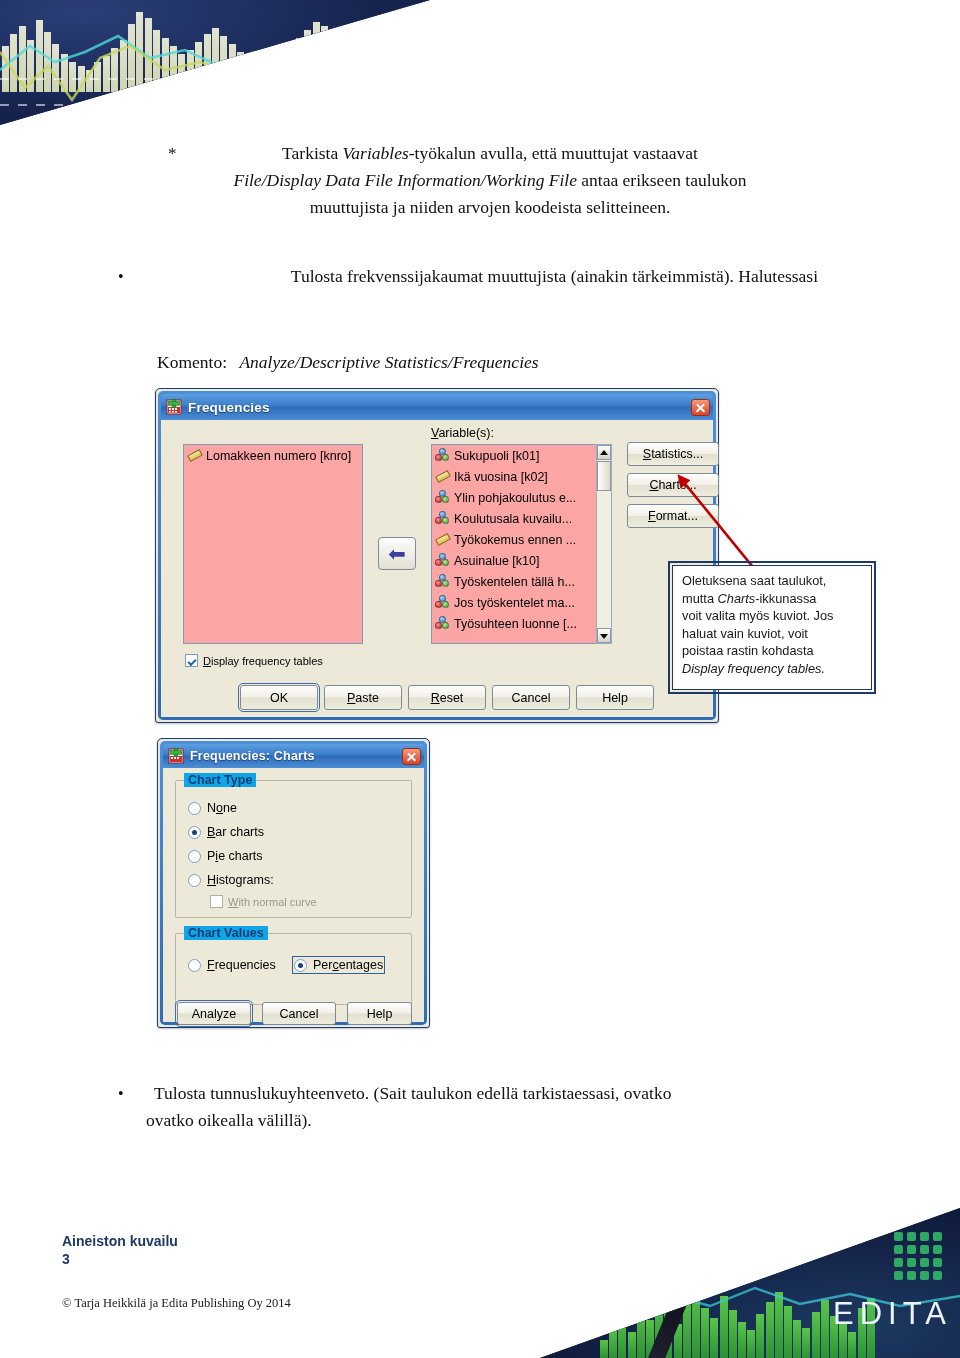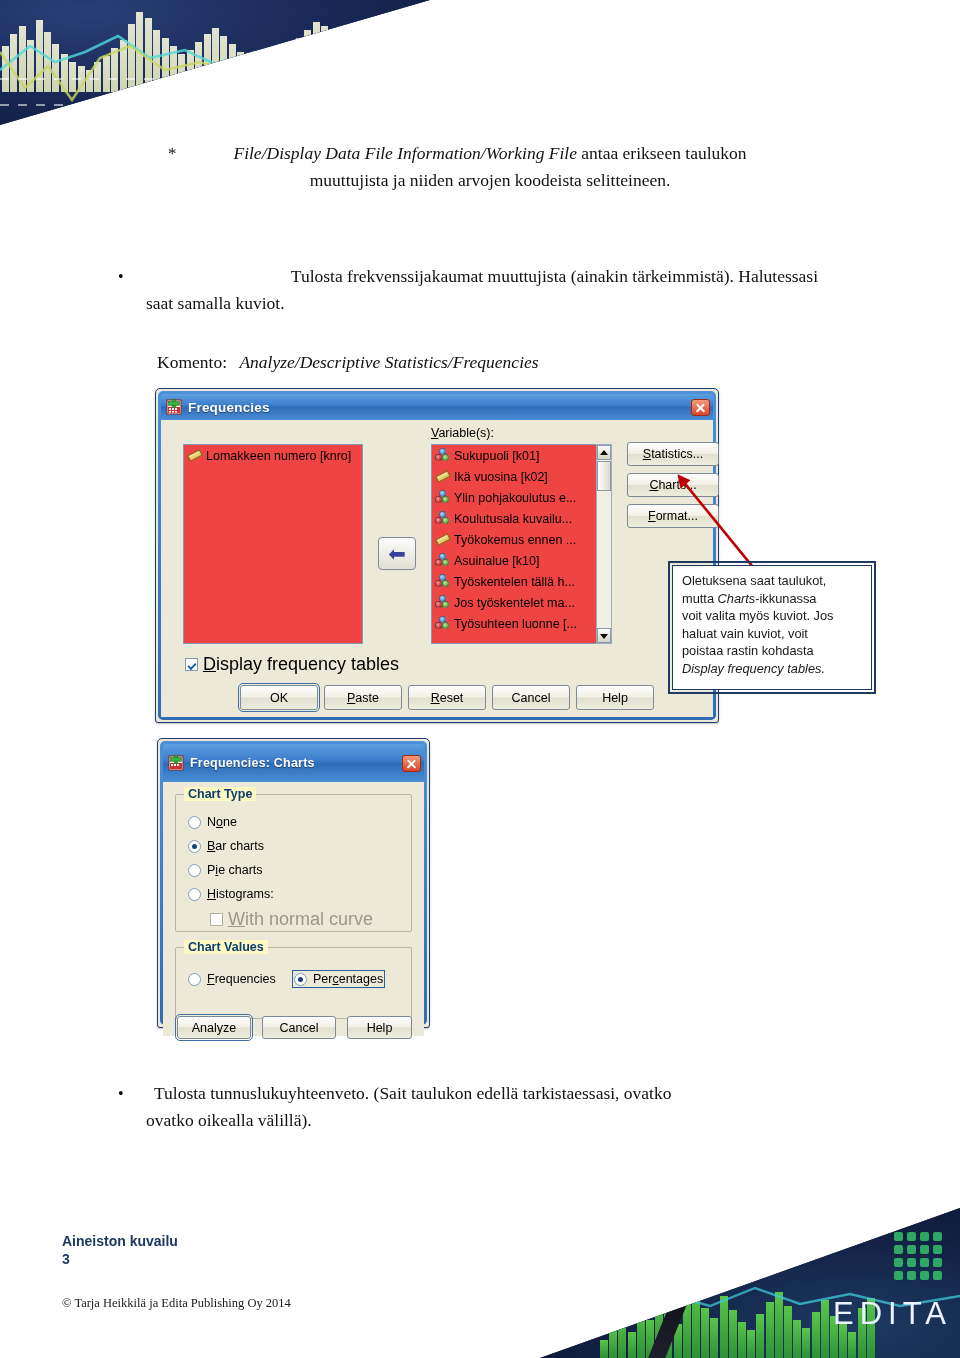--- a/index.html
+++ b/index.html
@@ -82,21 +82,21 @@
   .closebtn::before,.closebtn::after{
     content:""; position:absolute; left:3px; top:7px; width:11px; height:2.4px;
     background:#fff; border-radius:1px;
   }
   .closebtn::before{ transform:rotate(45deg); }
   .closebtn::after{ transform:rotate(-45deg); }
 
   .dlg-body{ background:#ece9d8; padding:8px; position:relative; }
 
   .listbox{
-    background:#ef4444; border:1px solid #7f9db9; position:absolute;
+    background:#fca5a5; border:1px solid #7f9db9; position:absolute;
     overflow:hidden;
   }
   .var-row{ display:flex; align-items:center; height:21px; padding-left:3px; font-size:12.5px; color:#000; white-space:nowrap; }
   .var-row .vlbl{ margin-left:4px; }
 
   
   .ico-ruler{ width:15px; height:15px; position:relative; flex:0 0 auto; }
   .ico-ruler i{
     position:absolute; left:1px; top:4px; width:14px; height:7px;
     background:linear-gradient(to bottom,#f6e9a8,#d8bd55);
@@ -132,21 +132,21 @@
     background:linear-gradient(to bottom,#fcfcfc,#e2e0d2);
     border:1px solid #7d8a97; border-radius:4px;
   }
   .arrowbtn .lt{
     position:absolute; left:50%; top:50%; transform:translate(-50%,-50%);
     font-size:21px; color:#3b3f9e; line-height:1; font-family:"DejaVu Sans", sans-serif;
   }
 
   .lbl{ position:absolute; font-size:12.5px; color:#000; font-family:"Liberation Sans", sans-serif; }
 
-  .chk{ position:absolute; display:flex; align-items:center; font-size:18px; }
+  .chk{ position:absolute; display:flex; align-items:center; font-size:11px; }
   .chkbox{ width:13px;height:13px; background:#fff; border:1px solid #7f9db9; position:relative; margin-right:5px; flex:0 0 auto;}
   .chkbox.on::after{
     content:""; position:absolute; left:2px; top:4px; width:6px;height:3px;
     border-left:2px solid #1c5fab; border-bottom:2px solid #1c5fab; transform:rotate(-45deg);
   }
 
   
   .callout{
     position:absolute; background:#ffffff;
     border:1px solid #1f3864; outline:2px solid #1f3864; outline-offset:2px;
@@ -154,21 +154,21 @@
     font-size:12.8px; line-height:17.6px; color:#1a1a1a;
     padding:6px 8px 0 9px; overflow:hidden;
   }
   .callout .cl{ display:block; white-space:nowrap; }
 
   
   .group{
     position:absolute; border:1px solid #b9b6a5; border-radius:2px;
   }
   .group-title{
-    position:absolute; top:-8px; left:8px; background:#fef9c3;
+    position:absolute; top:-8px; left:8px; background:#0ea5e9;
     padding:0 4px; font-size:12.5px; font-weight:bold; color:#0b3d71;
     font-family:"Liberation Sans", sans-serif;
   }
   .radio{ position:absolute; display:flex; align-items:center; font-size:12.5px; color:#000; }
   .rdo{ width:13px;height:13px;border-radius:50%;background:#fff;border:1px solid #7f9db9;margin-right:6px;position:relative;flex:0 0 auto;}
   .rdo.on::after{ content:""; position:absolute; left:3px; top:3px; width:5px;height:5px;border-radius:50%;background:#15447c; }
   .focusbox{ outline:1px solid #2b5f9e; outline-offset:1px; }
 
   
   .footer-left{ position:absolute; left:62px; top:1233px; font-family:"Liberation Sans", sans-serif; }
@@ -263,28 +263,28 @@
     <polyline points="0,52 25,88 48,66 72,100 100,58 130,46 165,70 200,62 240,74 280,66 320,76 360,68 430,72" fill="none" stroke="#c9d65e" stroke-width="2.6" opacity=".8"></polyline>
   </svg>
   <div class="dashline" style="left:0;top:78px;width:300px;"></div>
   <div class="dashline" style="left:0;top:104px;width:200px;"></div>
 </div>
 
 <div class="doc">
 
   <div class="para-star">
     <span class="star-mark">*</span>
+    <span class="ln">Tarkista <span class="it">Variables</span>-työkalun avulla, että muuttujat vastaavat</span>
     <span class="ln it"><span class="it">File/Display Data File Information/Working File</span> <span style="font-style:normal">antaa erikseen taulukon</span></span>
     <span class="ln">muuttujista ja niiden arvojen koodeista selitteineen.</span>
   </div>
 
   <div class="bullet-row" style="left:118px; top:263px; width:700px;">
     <span class="bullet-dot" style="left:0;top:0;">•</span>
     <span class="bullet-txt" style="margin-left:28px;text-align:right;">Tulosta frekvenssijakaumat muuttujista (ainakin tärkeimmistä). Halutessasi</span>
-    <span class="bullet-txt" style="margin-left:28px;">saat samalla kuviot.</span>
   </div>
 
   <div class="komento">
     <span>Komento:</span>
     <span class="it" style="margin-left:8px;">Analyze/Descriptive Statistics/Frequencies</span>
   </div>
 
   <div class="bullet-row" style="left:118px; top:1080px; width:720px;">
     <span class="bullet-dot" style="left:0;top:0;">•</span>
     <span class="bullet-txt" style="margin-left:36px;">Tulosta tunnuslukuyhteenveto. (Sait taulukon edellä tarkistaessasi, ovatko</span>
@@ -449,21 +449,21 @@
   <span class="cl">voit valita myös kuviot. Jos</span>
   <span class="cl">haluat vain kuviot, voit</span>
   <span class="cl">poistaa rastin kohdasta</span>
   <span class="cl it">Display frequency tables.</span>
 </div>
 
 <div class="dlg" style="left:157px; top:738px; width:273px; height:290px; padding:2px;">
 
   <div class="dlg-outer" style="height:100%;">
 
-    <div class="titlebar" style="height:38px;">
+    <div class="titlebar" style="height:24px;">
       <span class="title-ico">
         <svg width="16" height="16" viewBox="0 0 16 16">
           <rect x="1" y="1" width="14" height="14" fill="#f2f2f2" stroke="#8b2020"></rect>
           <rect x="2" y="8" width="12" height="6" fill="#d03030"></rect>
           <rect x="3" y="9" width="2" height="2" fill="#fff"></rect>
             <rect x="6" y="9" width="2" height="2" fill="#fff"></rect>
           <rect x="9" y="9" width="2" height="2" fill="#fff"></rect>
           <rect x="6.2" y="0.5" width="3.6" height="8" fill="#3bb23b" stroke="#1d6b1d" stroke-width=".6"></rect>
           <rect x="2.5" y="2.6" width="11" height="3.6" fill="#3bb23b" stroke="#1d6b1d" stroke-width=".6"></rect>
         </svg>

